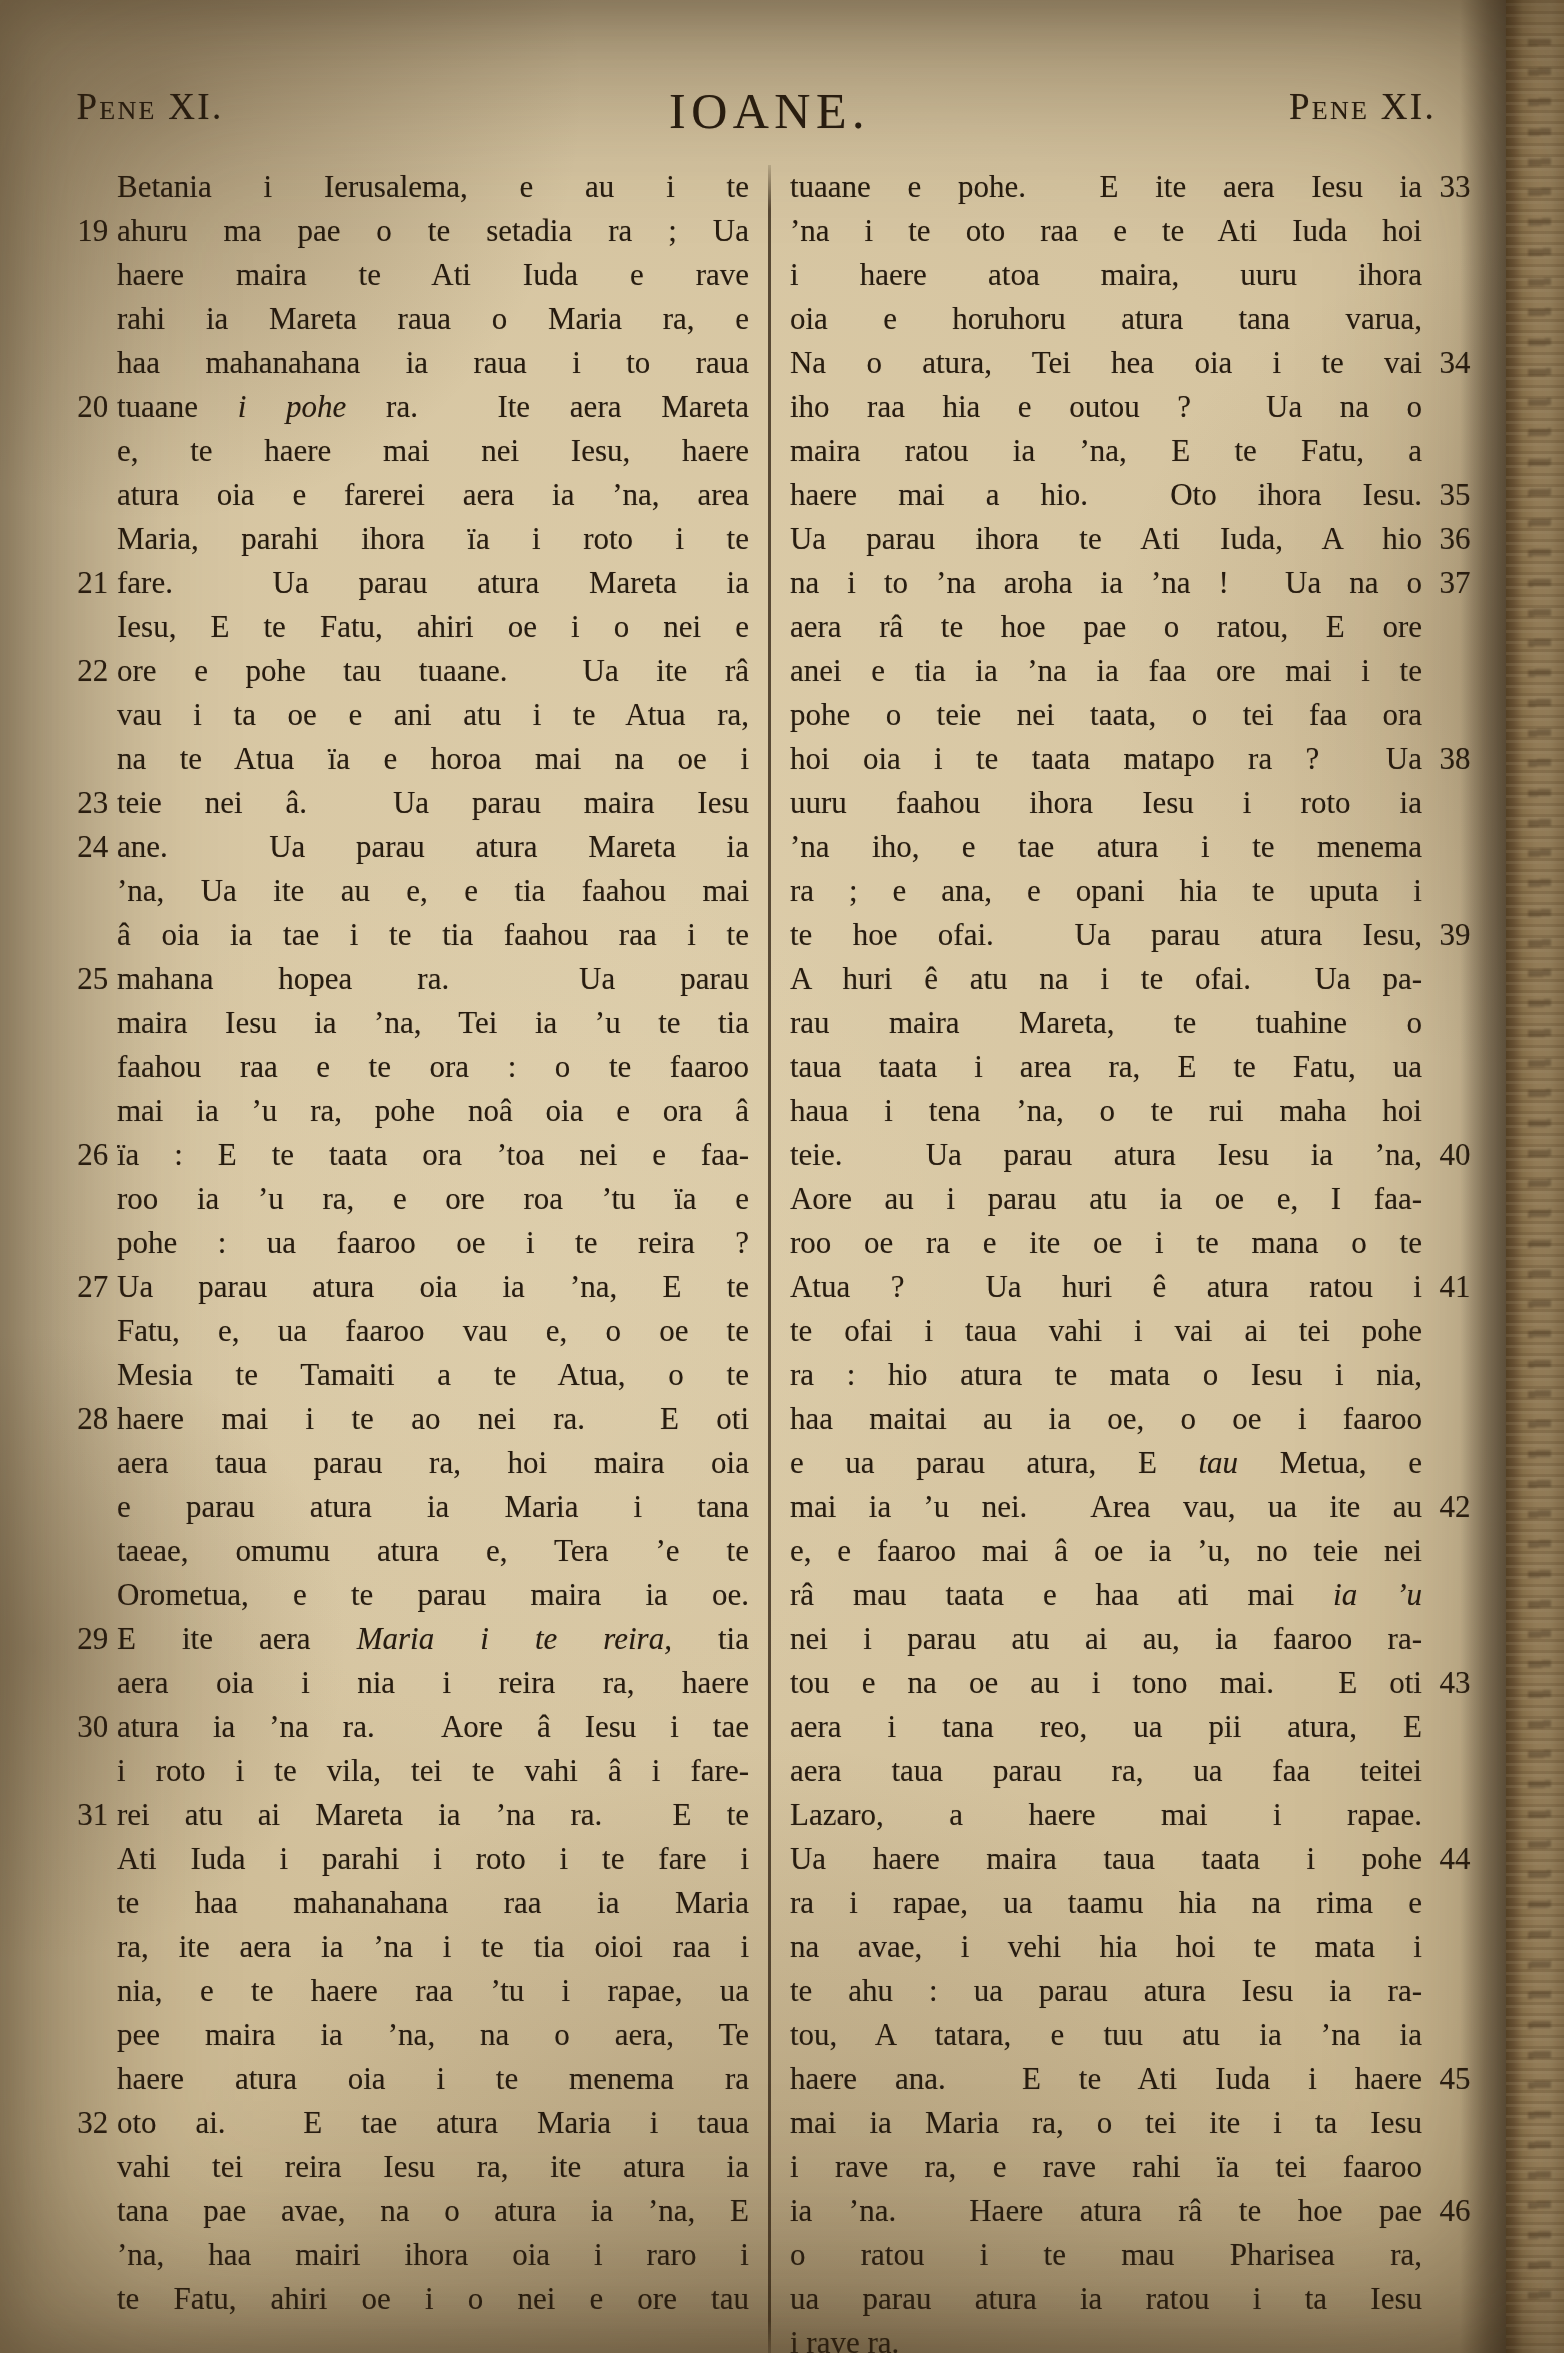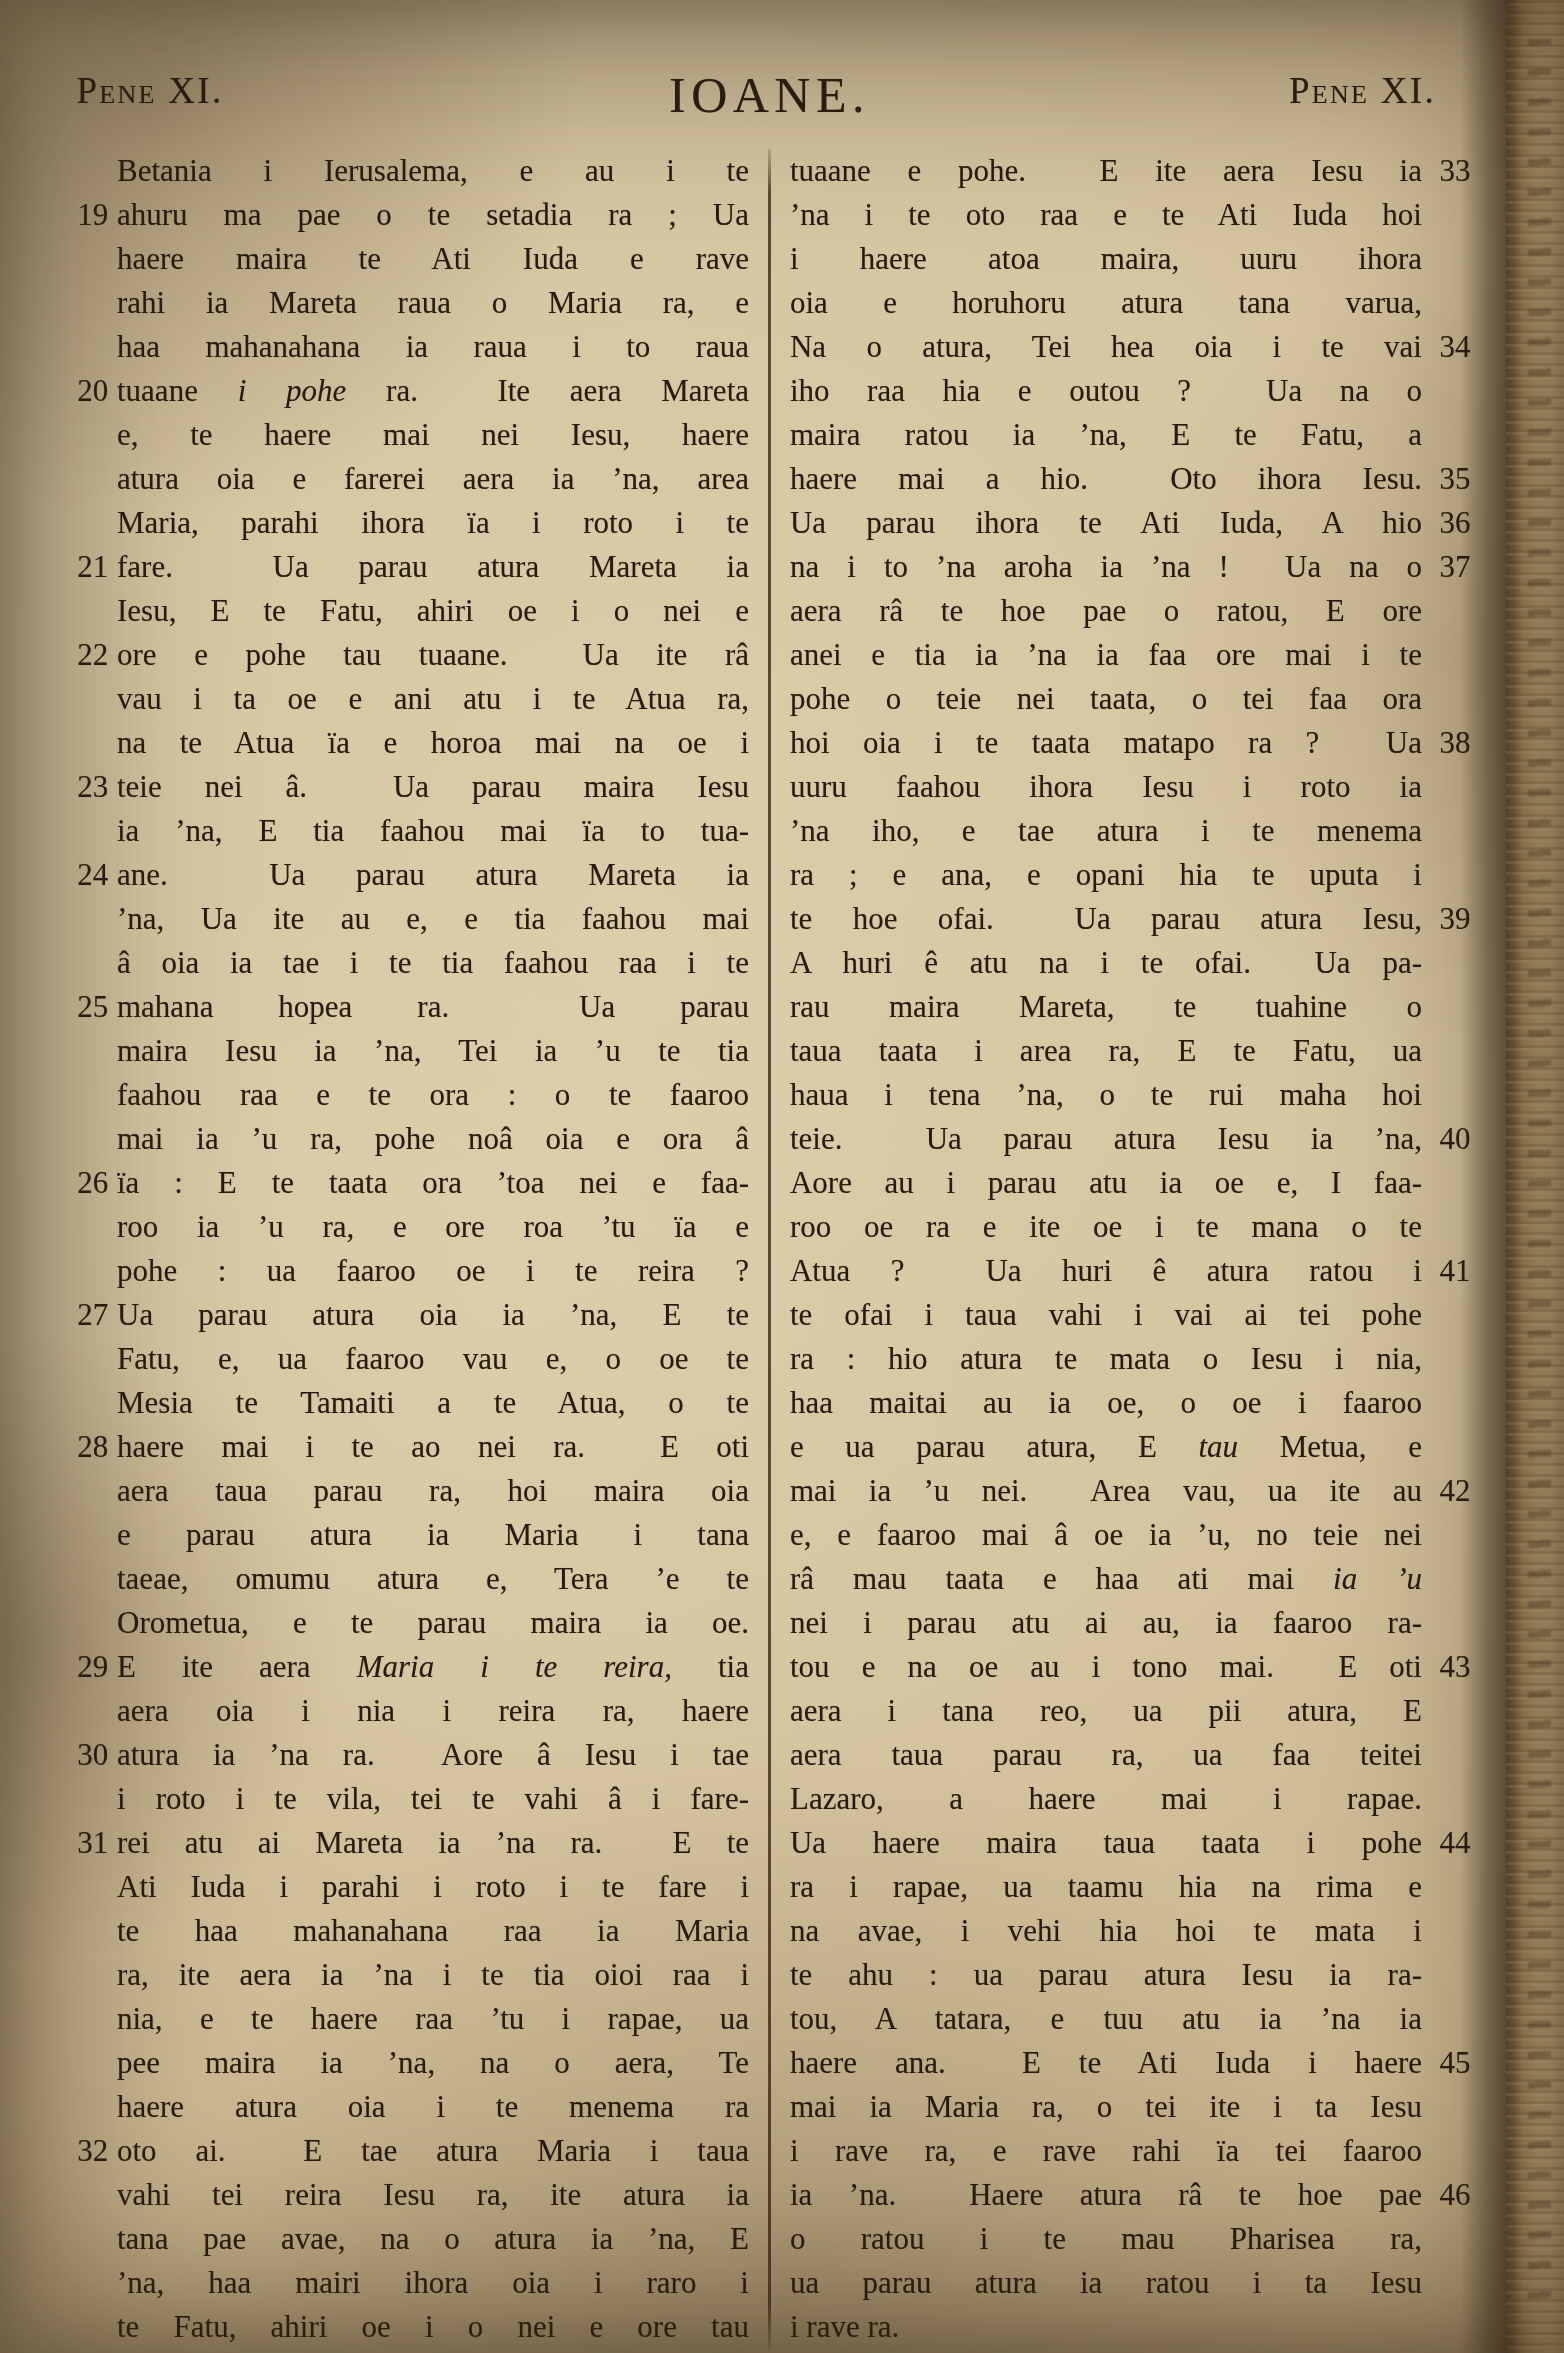--- a/index.html
+++ b/index.html
@@ -38,21 +38,21 @@
       linear-gradient(90deg,#5f4a2c 0,#7a6140 7.8px,#a98f63 17px,#c6ab7d 31px,#cfb688 45px,#c2a676 59px);
   }
   .edge-marks{
     position:absolute;right:14px;top:39px;width:23.5px;height:2269px;pointer-events:none;
     background:repeating-linear-gradient(177deg, rgba(45,30,14,.42) 0 7px, rgba(0,0,0,0) 7px 30px);
     filter:blur(0.8px);opacity:.75;
   }
   .content{
     position:absolute;left:67px;top:66px;width:1405px;color:#271c10;
   }
-  .hdr{position:relative;height:58px;}
+  .hdr{position:relative;height:58px;margin-top:16px;}
   .hdr-left{
     position:absolute;left:9.4px;top:3.1px;
     font-size:37px;font-variant-caps:small-caps;letter-spacing:2.3px;
     text-shadow:0 0 0.8px rgba(40,28,14,.4);
   }
   .hdr-center{
     position:absolute;left:50%;transform:translateX(-50%);top:0;
     font-size:50px;letter-spacing:5.5px;
     text-shadow:0 0 0.8px rgba(40,28,14,.4);
   }
@@ -152,24 +152,20 @@
           </div>
           <div class="line">
             <div class="vn"></div>
             <div class="lt">na te Atua ïa e horoa mai na oe i</div>
           </div>
           <div class="line">
             <div class="vn">23</div>
             <div class="lt">teie nei â.&nbsp; Ua parau maira Iesu</div>
           </div>
           <div class="line">
-            <div class="vn"></div>
-            <div class="lt">ia ’na, E tia faahou mai ïa to tua-</div>
-          </div>
-          <div class="line">
             <div class="vn">24</div>
             <div class="lt">ane.&nbsp; Ua parau atura Mareta ia</div>
           </div>
           <div class="line">
             <div class="vn"></div>
             <div class="lt">’na, Ua ite au e, e tia faahou mai</div>
           </div>
           <div class="line">
             <div class="vn"></div>
             <div class="lt">â oia ia tae i te tia faahou raa i te</div>

